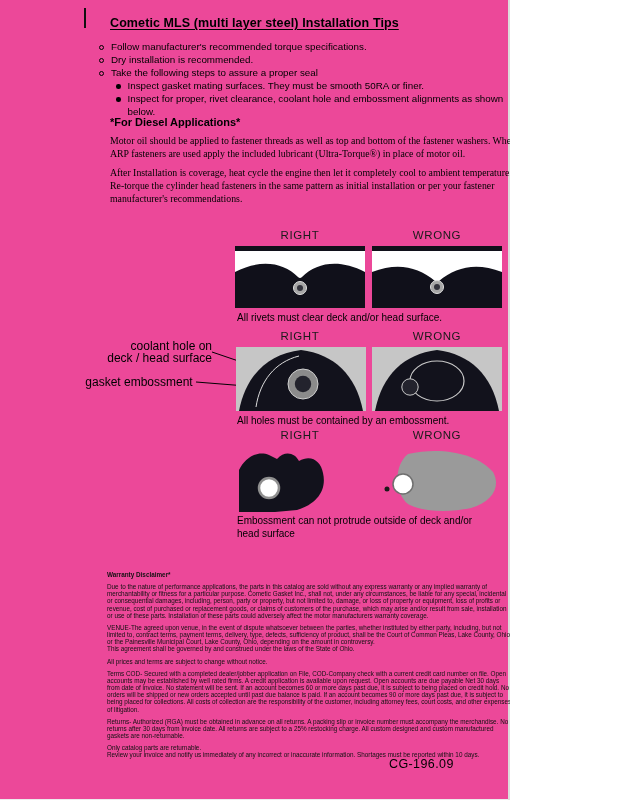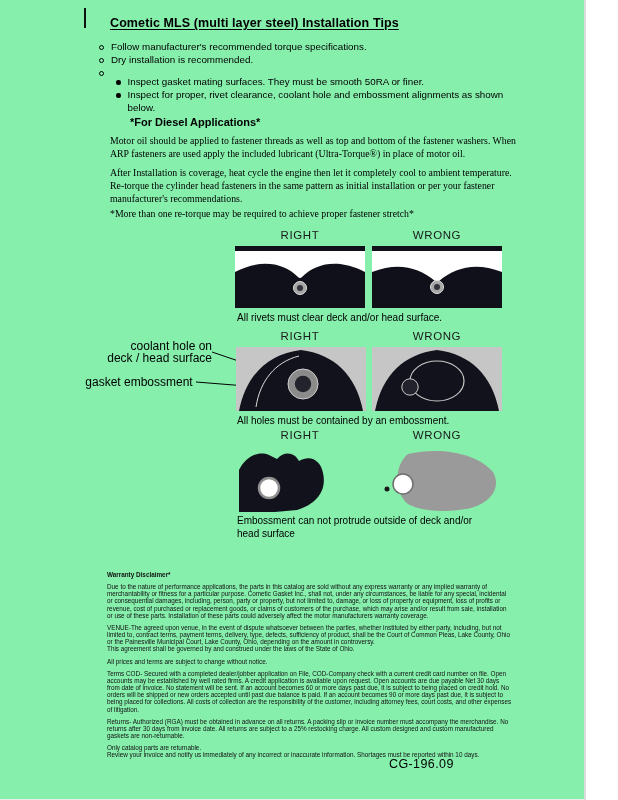--- a/index.html
+++ b/index.html
@@ -1,32 +1,32 @@
 <!DOCTYPE html>
 <html><head>
 <meta charset="utf-8">
 <style>
   * { margin:0; padding:0; box-sizing:border-box; }
   html,body { background:#ffffff; }
   .page {
-    position:relative; width:586px; height:800px; background:#86efac;
+    position:relative; width:510px; height:800px; background:#ec4899;
     font-family:"Liberation Sans", sans-serif; color:#000; overflow:hidden;
     box-shadow: inset -2px 0 0 #dcdcdc, inset 0 -1px 0 #ececec;
   }
   .crop-mark { position:absolute; left:84px; top:8px; width:2px; height:20px; background:#111; }
   .title {
     position:absolute; left:110px; top:16px; font-size:12.5px; font-weight:bold;
     text-decoration:underline; text-underline-offset:2px; letter-spacing:0.1px;
   }
   .tips { position:absolute; left:99px; top:41px; width:430px; font-size:9.8px; line-height:12.6px; }
   .tip { display:flex; gap:7px; margin-bottom:0.5px; }
   .b-open { flex:0 0 auto; width:5px; height:5px; border:1px solid #000; border-radius:50%; margin-top:3.5px; }
   .b-fill { flex:0 0 auto; width:4.5px; height:4.5px; background:#000; border-radius:50%; margin-top:4px; }
   .subtips { margin-left:17px; }
-  .diesel-heading { position:absolute; left:110px; top:116px; font-size:11px; font-weight:bold;margin-left:20px; }
+  .diesel-heading { position:absolute; left:110px; top:116px; font-size:11px; font-weight:bold; }
   .para { position:absolute; left:110px; font-size:9.8px; line-height:12.8px;font-family:Liberation Serif, serif; }
   .para1 { top:135px; width:412px; }
   .para2 { top:167px; width:416px; }
   .note  { top:208px; width:420px; }
   .hdr { position:absolute; width:130px; text-align:center; font-size:11.5px; letter-spacing:0.6px; color:#1a1a1a; }
   .diag { position:absolute; display:block; }
   .caption { position:absolute; font-size:10px; line-height:12.5px; color:#000; }
   .anno-label { position:absolute; font-size:12px; line-height:11.5px; text-align:right; white-space:pre-line; }
   .anno-label1 { left:98px; top:341px; width:114px; }
   .anno-label2 { left:82px; top:377px; width:114px;text-align:center; }
@@ -49,37 +49,37 @@
     <div class="tip">
       <span class="b-open"></span>
       <span>Follow manufacturer's recommended torque specifications.</span>
     </div>
     <div class="tip">
       <span class="b-open"></span>
       <span>Dry installation is recommended.</span>
     </div>
     <div class="tip">
       <span class="b-open"></span>
+      <span>Take the following steps to assure a proper seal</span>
     </div>
     <div class="subtips">
       <div class="tip">
         <span class="b-fill"></span>
         <span>Inspect gasket mating surfaces.  They must be smooth 50RA or finer.</span>
       </div>
       <div class="tip">
         <span class="b-fill"></span>
         <span>Inspect for proper, rivet clearance, coolant hole and embossment alignments as shown below.</span>
       </div>
     </div>
   </div>
 
   <div class="diesel-heading">*For Diesel Applications*</div>
   <div class="para para1">Motor oil should be applied to fastener threads as well as top and bottom of the fastener washers. When ARP fasteners are used apply the included lubricant (Ultra-Torque®) in place of motor oil.</div>
   <div class="para para2">After Installation is coverage, heat cycle the engine then let it completely cool to ambient temperature. Re-torque the cylinder head fasteners in the same pattern as initial installation or per your fastener manufacturer's recommendations.</div>
-  <div class="para note">*More than one re-torque may be required to achieve proper fastener stretch*</div>
 
   <div class="hdr" style="left:235px; top:229px;">RIGHT</div>
   <div class="hdr" style="left:372px; top:229px;">WRONG</div>
 
   <svg class="diag" style="left:235px; top:246px;" width="130" height="62" viewBox="0 0 130 62">
     <rect x="0" y="0" width="130" height="62" fill="#10101a"></rect>
     <path d="M0,5 L130,5 L130,26 C105,13 82,16 67,31 Q65,33 63,31 C48,16 25,13 0,26 Z" fill="#ffffff"></path>
     <circle cx="65" cy="42" r="6.5" fill="#a6a6a6"></circle>
     <circle cx="65" cy="42" r="6.5" fill="none" stroke="#e0e0e0" stroke-width="1"></circle>
     <circle cx="65" cy="42" r="3" fill="#33333d"></circle>

